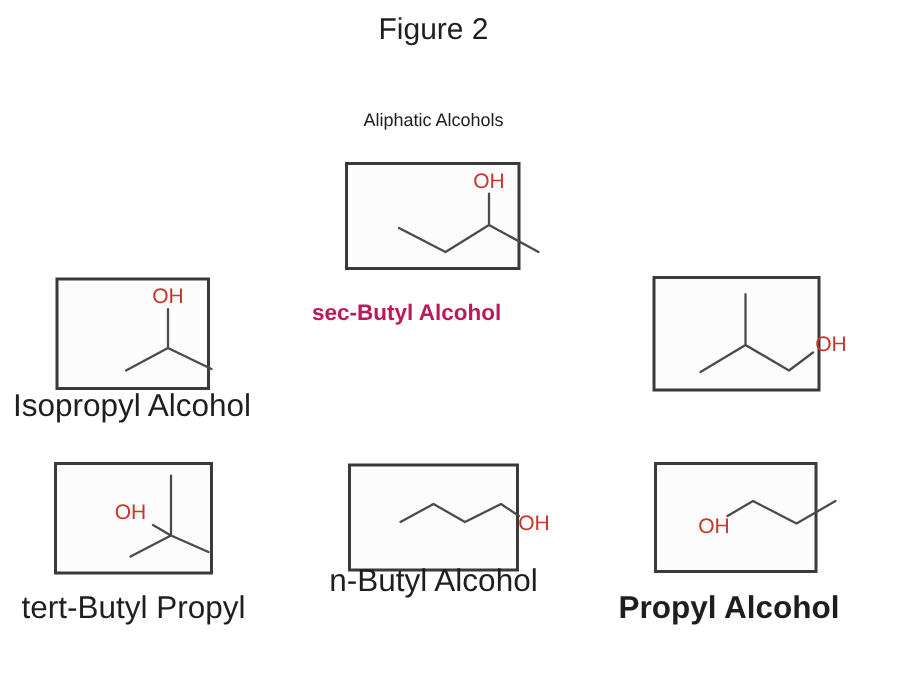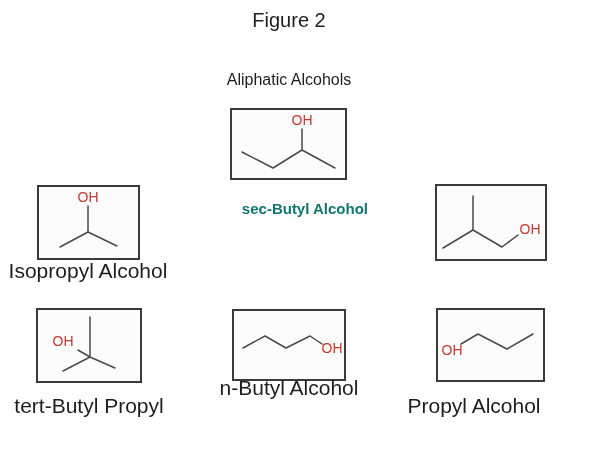--- a/index.html
+++ b/index.html
@@ -17,48 +17,49 @@
     font-family:"Liberation Sans", sans-serif;
     color:var(--ink);
     overflow:hidden;
   }
   .fig-title{
     position:absolute;left:0;top:8px;width:578px;
     text-align:center;font-size:20px;line-height:24px;color:var(--ink);
   }
   .fig-subtitle{
     position:absolute;left:0;top:68px;width:578px;
-    text-align:center;font-size:16px;line-height:24px;color:var(--ink);
+    text-align:center;font-size:12px;line-height:24px;color:var(--ink);
   }
   .struct-box{
     position:absolute;
     box-sizing:border-box;
     border:2px solid var(--box-border);
     background:var(--box-bg);
+    padding-left:24px;
   }
   .struct-box svg{display:block;}
   .bond{stroke:var(--bond);stroke-width:1.5;fill:none;stroke-linecap:round;stroke-linejoin:round;}
   .oh-text{
     fill:var(--oh-red);
     font-family:"Liberation Sans", sans-serif;
     font-size:14px;
     text-anchor:middle;
   }
   .mol-label{
     position:absolute;
     width:160px;
     text-align:center;
     font-size:21px;line-height:16px;
     color:var(--ink);
     white-space:nowrap;
   }
   .surrogate-label{
     position:absolute;left:208px;top:200px;width:160px;
-    text-align:right;font-size:15px;line-height:18px;
-    font-weight:bold;color:#0f766e;
+    text-align:left;font-size:15px;line-height:18px;
+    font-weight:bold;color:#be185d;
   }
 </style>
 </head>
 <body>
 
 <div class="canvas">
 
   <div class="fig-title">Figure 2</div>
   <div class="fig-subtitle">Aliphatic Alcohols</div>
 
@@ -102,15 +103,15 @@
     </svg>
   </div>
   <div class="mol-label" style="left:209px;top:380px;">n-Butyl Alcohol</div>
 
   <div class="struct-box" style="left:436px;top:308px;width:109px;height:74px;">
     <svg width="105" height="70" viewBox="0 0 105 70">
       <path class="bond" d="M23,34 L40,24 L69,39 L95,24"></path>
       <text class="oh-text" x="14" y="45">OH</text>
     </svg>
   </div>
-  <div class="mol-label" style="left:394px;top:398px;">Propyl Alcohol</div>
+  <div class="mol-label" style="left:406px;top:398px;font-weight:bold;">Propyl Alcohol</div>
 
 </div>
 
 </body></html>

